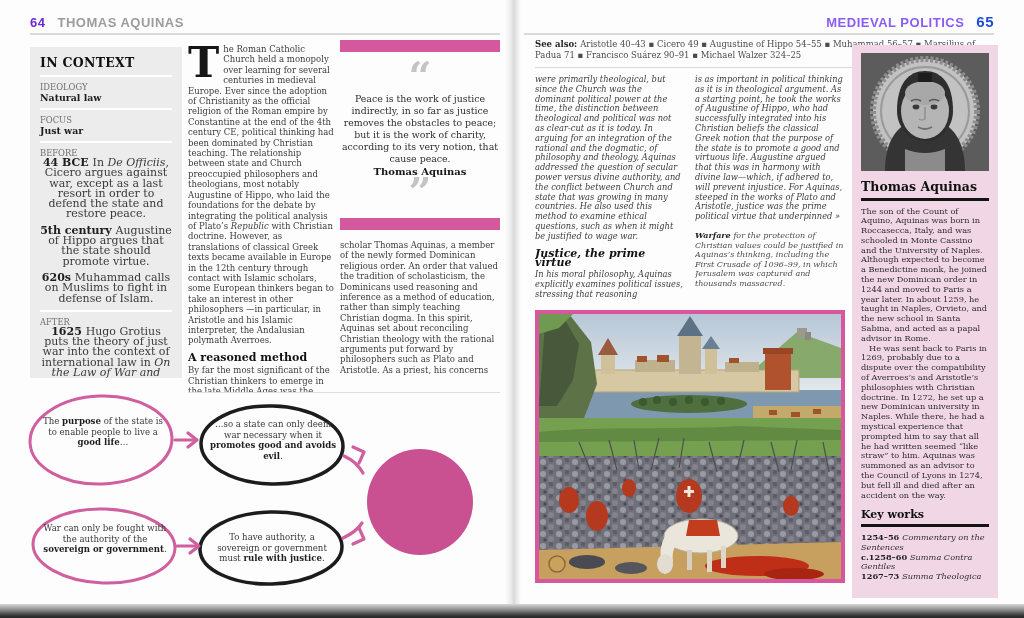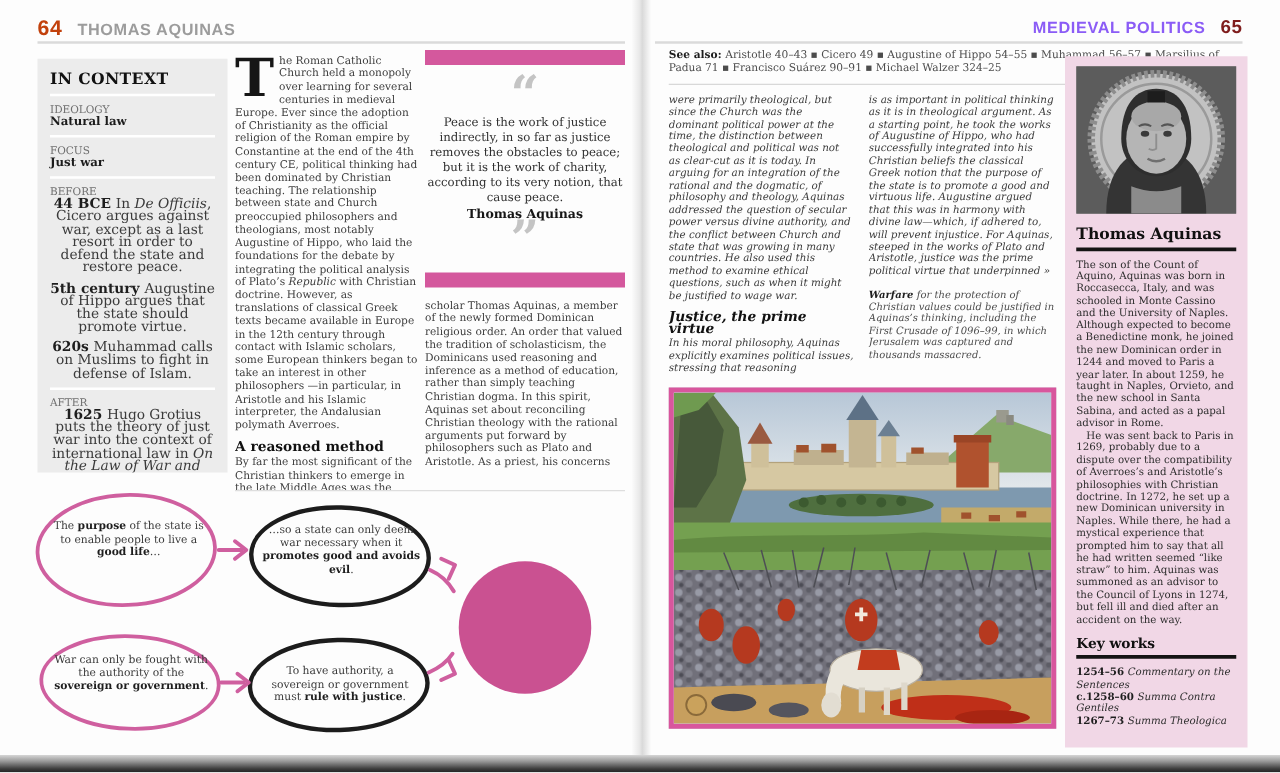--- a/index.html
+++ b/index.html
@@ -10,25 +10,25 @@
   .rt-i{font-style:italic;}
 
   
   .gutter{position:absolute;left:505px;top:0;width:16px;height:604px;
           background:linear-gradient(90deg,rgba(0,0,0,0) 0%,rgba(0,0,0,.08) 40%,rgba(0,0,0,.14) 55%,rgba(0,0,0,0) 100%);}
   .bottom-edge{position:absolute;left:0;top:604px;width:1024px;height:14px;
           background:linear-gradient(180deg,#d6d6d6 0%,#9a9a9a 35%,#3a3a3a 80%,#232323 100%);}
 
   
   .hdr-left{position:absolute;left:30px;top:13px;font-weight:bold;letter-spacing:.5px;}
-  .hdr-left .num{font-size:17px;color:#c2410c;margin-right:12px;}
+  .hdr-left .num{font-size:13px;color:#6d28d9;margin-right:12px;}
   .hdr-left .ttl{font-size:13px;color:#9c9c9c;}
   .hdr-right{position:absolute;right:30px;top:13px;font-weight:bold;letter-spacing:.5px;text-align:right;}
   .hdr-right .ttl{font-size:13px;color:#8b5cf6;margin-right:12px;}
-  .hdr-right .num{font-size:15px;color:#7f1d1d;}
+  .hdr-right .num{font-size:15px;color:#1d4ed8;}
   .hdr-rule{position:absolute;top:33px;height:2px;background:#dadada;}
   #rule-l{left:30px;width:470px;}
   #rule-r{left:524px;width:470px;}
 
   
   .ctx{position:absolute;left:30px;top:47px;width:152px;height:331px;background:#ececec;
        padding:8px 10px;box-sizing:border-box;overflow:hidden;}
   .ctx h2{margin:0;font-size:12.5px;color:#111;letter-spacing:.3px;}
   .ctx .wrule{height:2px;background:#ffffff;margin:5px 0;}
   .ctx .lbl{font-size:8.4px;color:#6f6f6f;margin-top:1px;}

